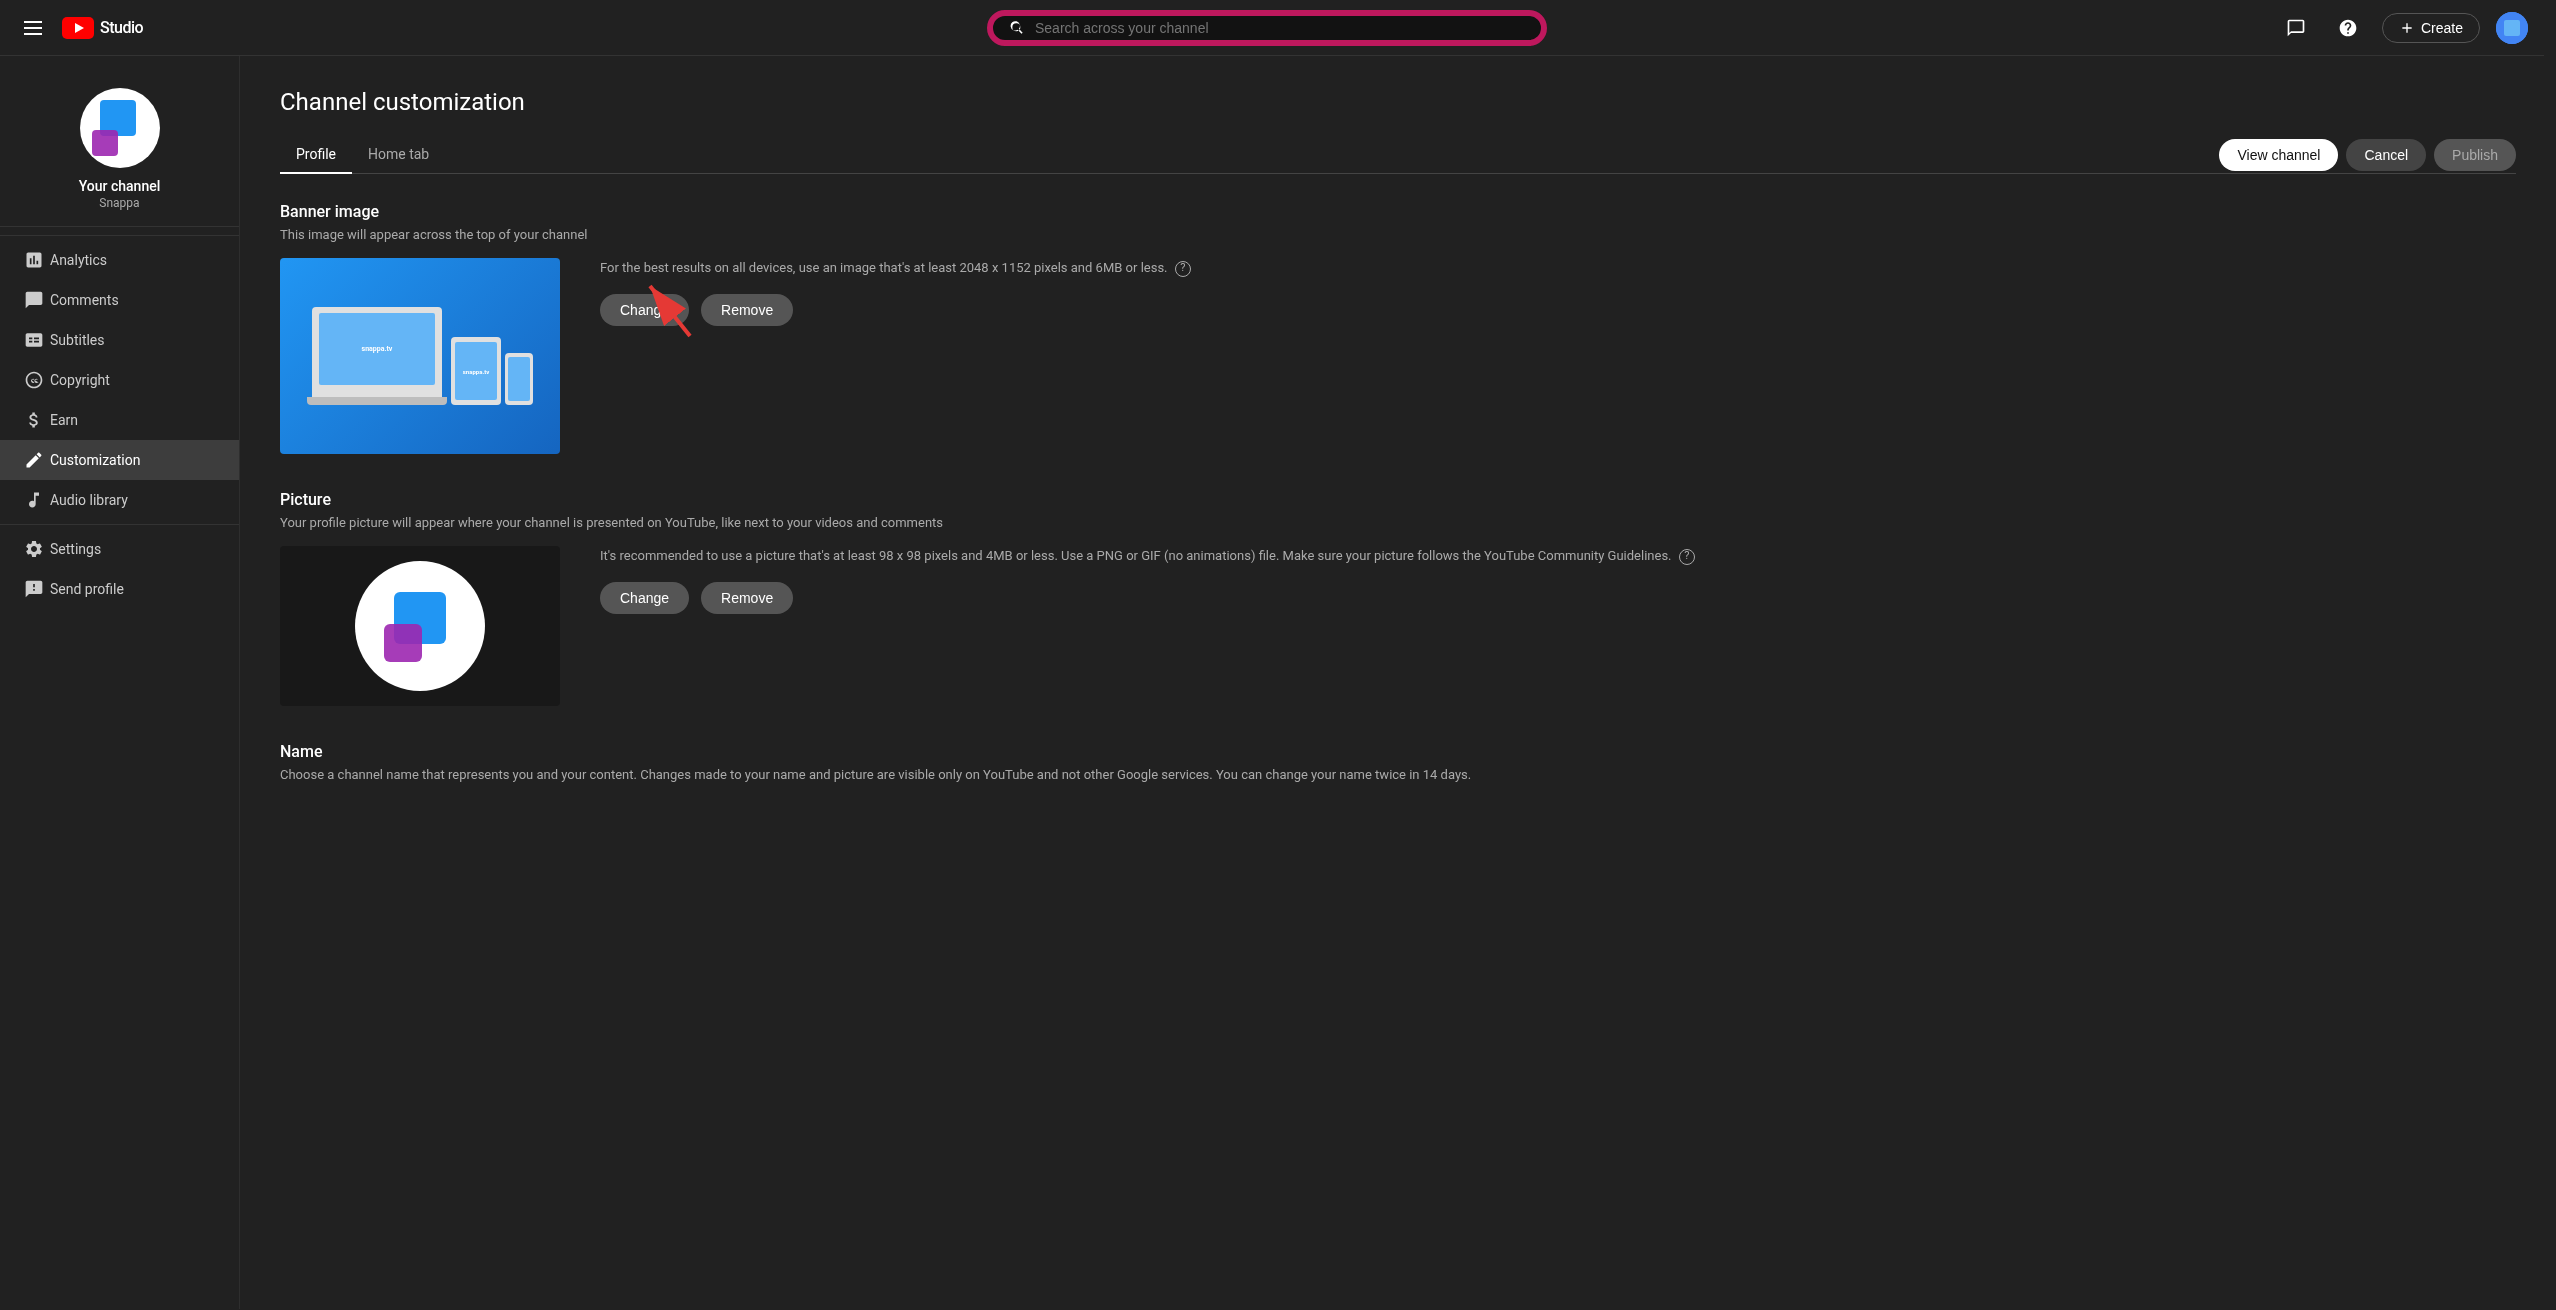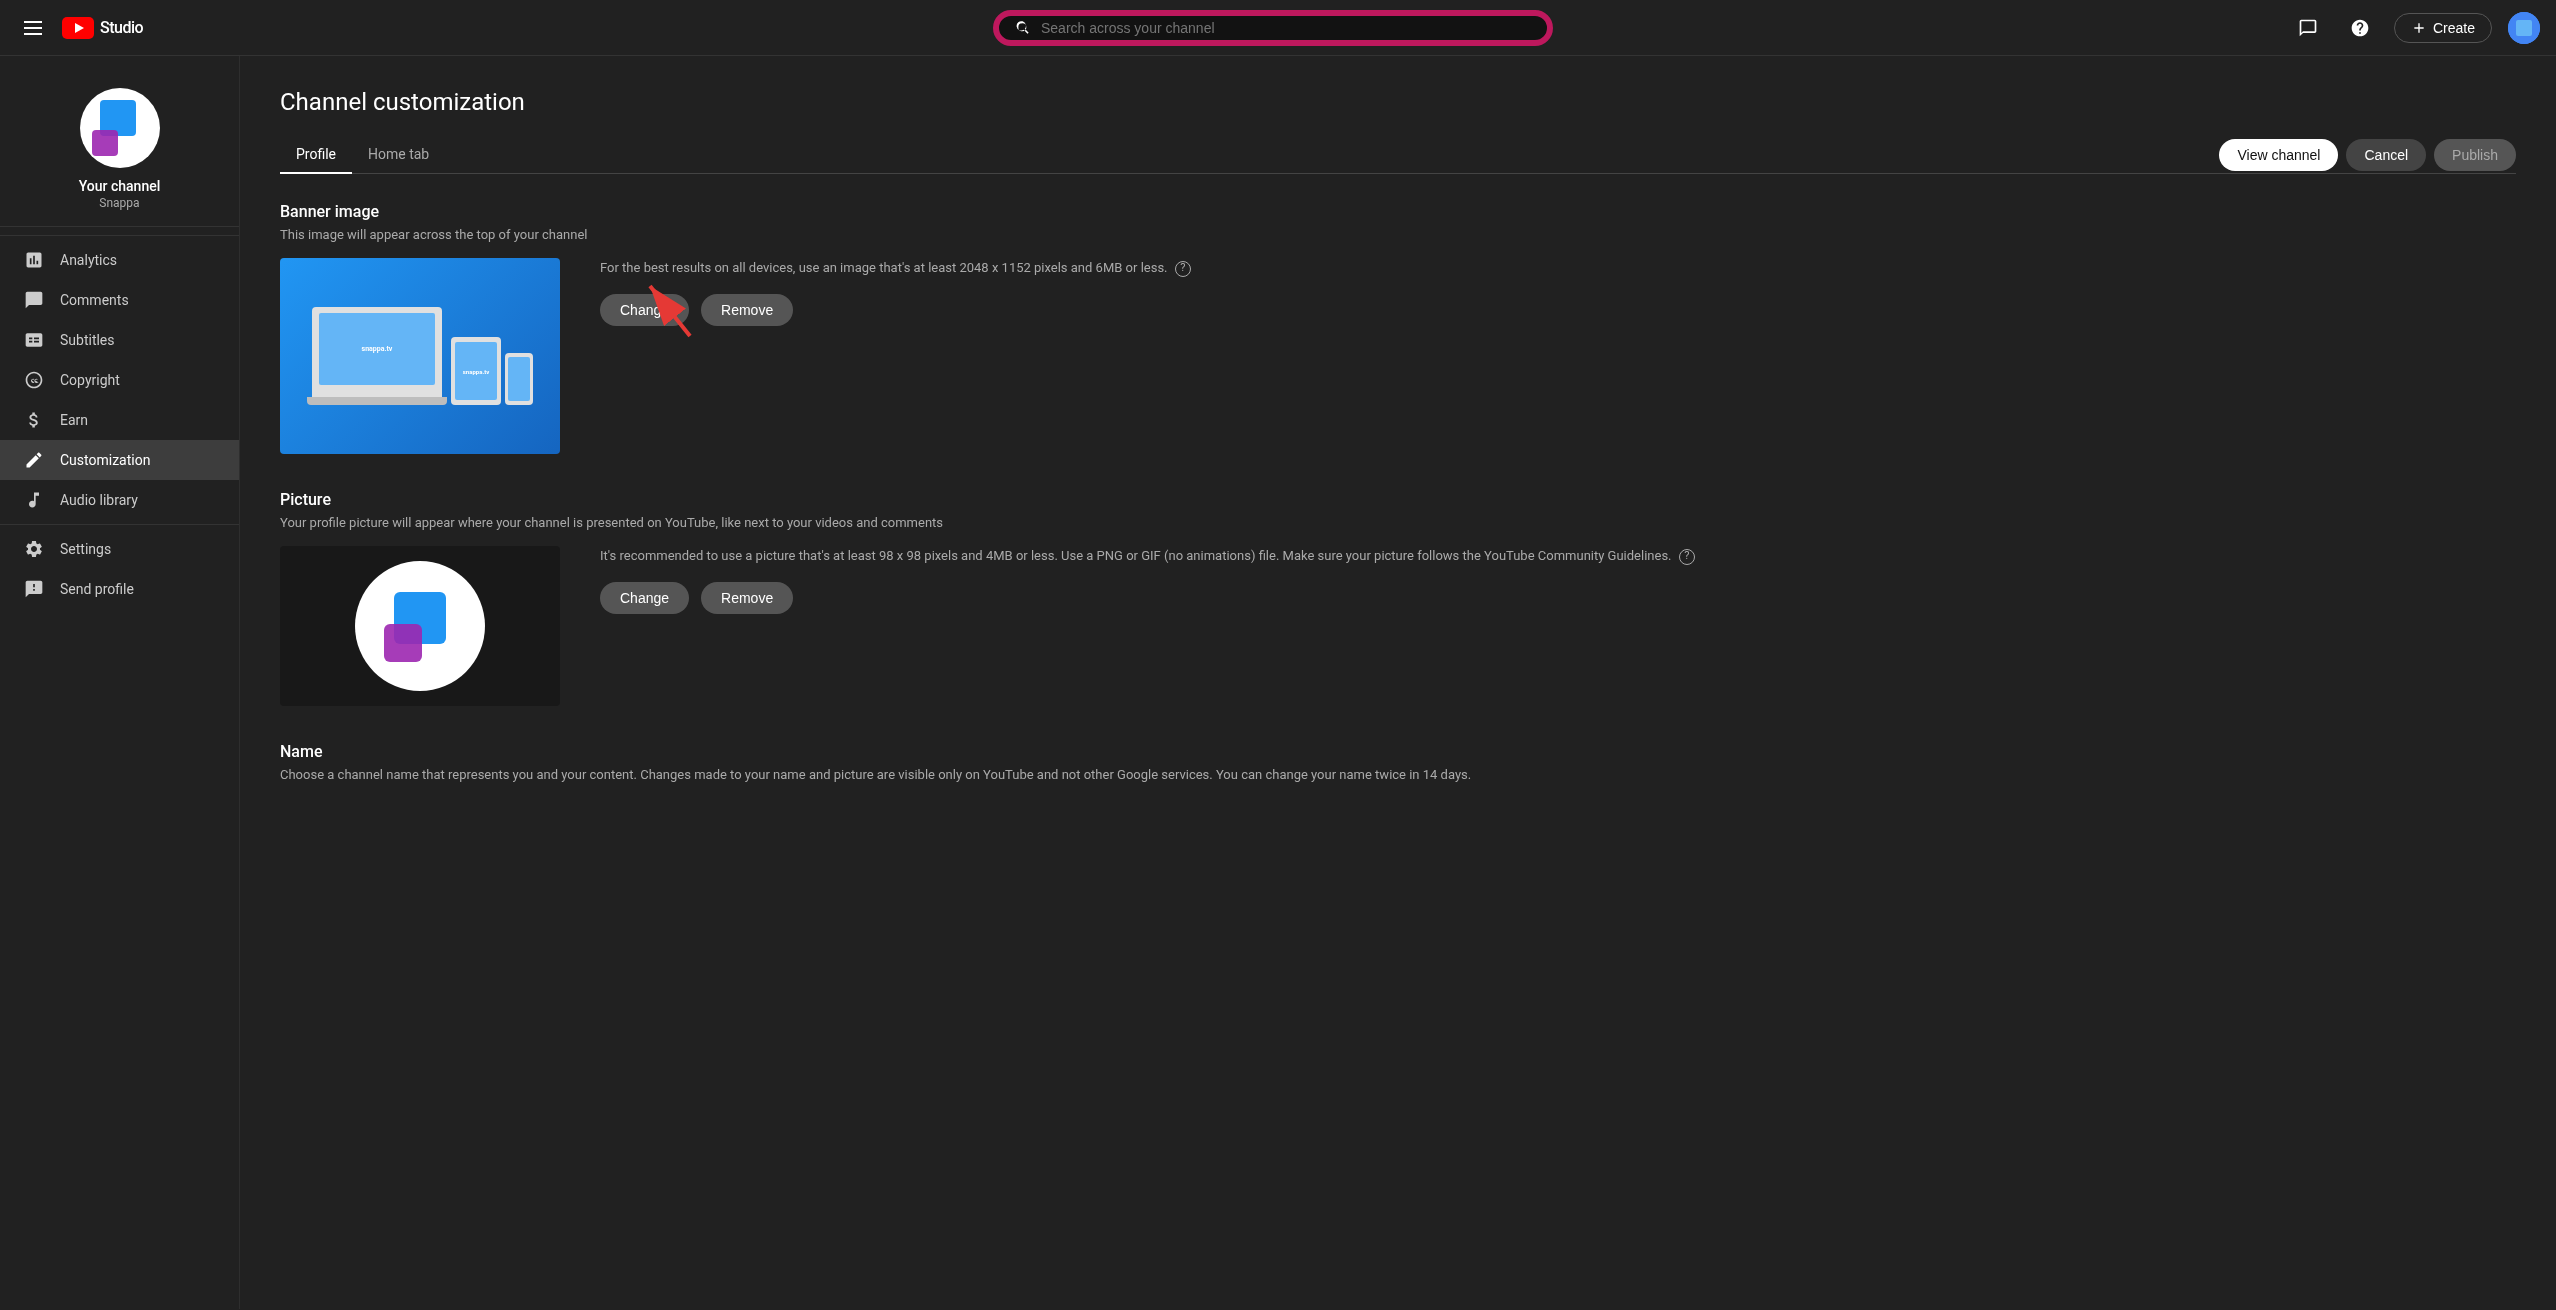--- a/index.html
+++ b/index.html
@@ -8,21 +8,21 @@
       color: #fff;
       font-family: 'Roboto', Arial, sans-serif;
       font-size: 14px;
       height: 100vh;
       overflow: hidden;
     }
 
     
     .topbar {
       position: fixed;
-      top: 0; left: 0; right: 0;
+      top: 0; left: 0; right: 12px;
       height: 56px;
       background: #212121;
       display: flex;
       align-items: center;
       padding: 0 16px;
       z-index: 100;
       border-bottom: 1px solid #333;
     }
     .topbar-left {
       display: flex;
@@ -175,21 +175,21 @@
       margin-top: 2px;
     }
     .sidebar-divider {
       height: 1px;
       background: #333;
       margin: 4px 0;
     }
     .nav-item {
       display: flex;
       align-items: center;
-      gap: 16px;
+      gap: 6px;
       padding: 10px 24px;
       cursor: pointer;
       color: #ccc;
       font-size: 14px;
       border-radius: 0;
       transition: background 0.1s;
     }
     .nav-item.active {
       background: #3d3d3d;
       color: #fff;

